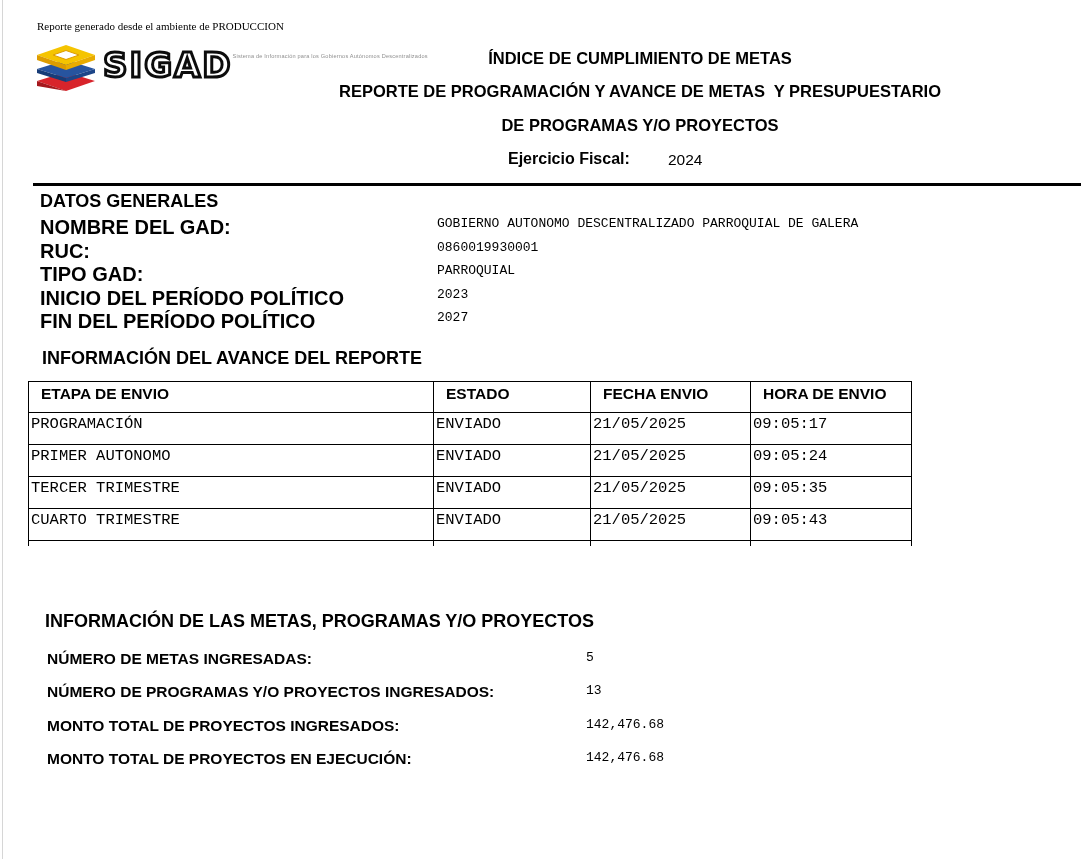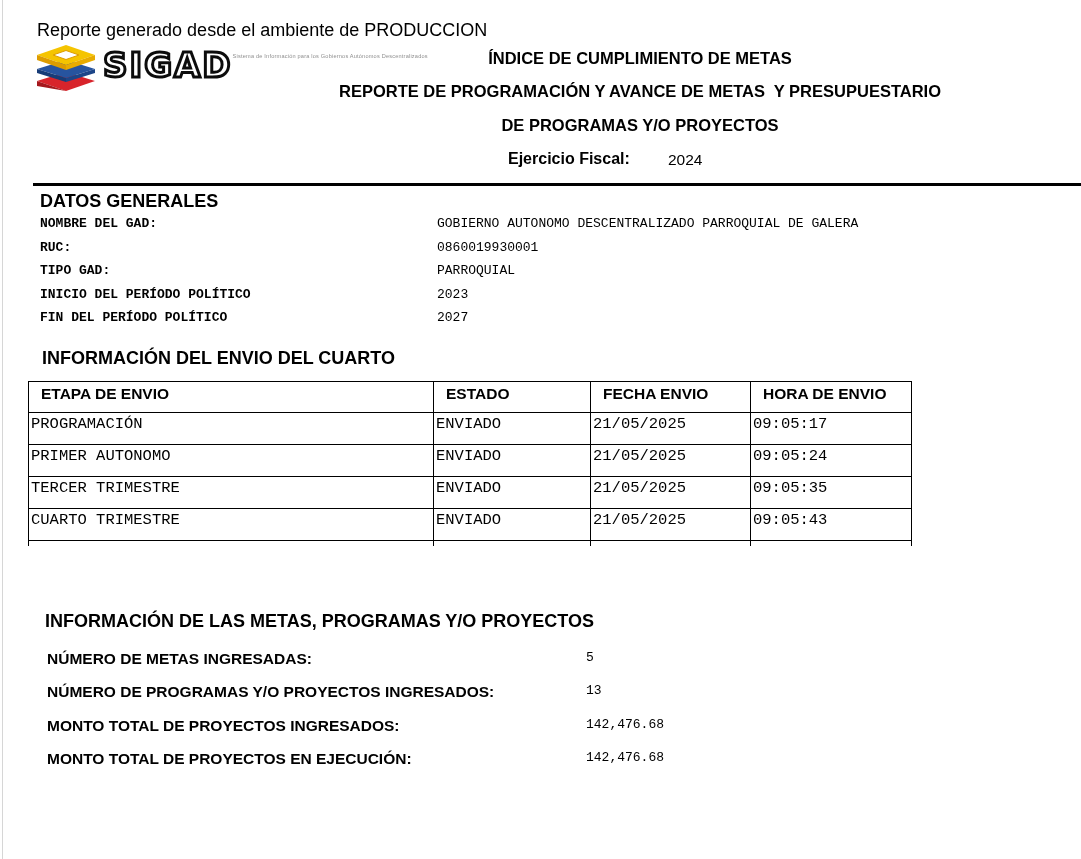--- a/index.html
+++ b/index.html
@@ -5,21 +5,21 @@
   html,body{margin:0;padding:0;}
   body{
     width:1081px;height:859px;position:relative;overflow:hidden;
     background:#ffffff;color:#000;
     font-family:"Liberation Sans",sans-serif;
   }
   .abs{position:absolute;}
   
   .edge-line{left:2px;top:0;width:1px;height:859px;background:#d6d6d6;}
 
-  .env-banner{left:37px;top:20px;font-size:18px;white-space:nowrap;}
+  .env-banner{left:37px;top:20px;font-size:11px;white-space:nowrap;font-family:Liberation Serif, serif;}
 
   
   .logo{left:33px;top:43px;display:flex;align-items:flex-start;}
   .logo svg{display:block;}
   .logo-textcol{display:flex;flex-direction:row;margin-left:4px;margin-top:8px;}
   .logo-word{
     font-family:"DejaVu Sans",sans-serif;font-weight:bold;
     font-size:34px;line-height:28px;letter-spacing:2px;
     color:transparent;-webkit-text-stroke:3px #0c0c0c;white-space:nowrap;
   }
@@ -32,21 +32,21 @@
   .fiscal-label{left:508px;top:150px;font-weight:bold;font-size:16px;white-space:nowrap;}
   .fiscal-value{left:668px;top:151px;font-size:15.5px;white-space:nowrap;}
 
   .top-rule{left:33px;top:183px;width:1048px;height:3px;background:#000;}
 
   
   .section-title{font-weight:bold;font-size:18px;white-space:nowrap;}
   .datos{left:40px;top:191px;}
   .datos .section-title{height:25px;}
   .dg-row{display:flex;height:23.5px;align-items:flex-start;}
-  .dg-label{width:397px;font-weight:bold;font-size:13px;white-space:nowrap;font-family:Liberation Mono, monospace;}
+  .dg-label{width:397px;font-weight:bold;font-size:20px;white-space:nowrap;}
   .mono{font-family:"Liberation Mono","DejaVu Sans Mono",monospace;font-size:13px;white-space:nowrap;}
 
   
   .envio-title{left:42px;top:348px;}
   table.envio{position:absolute;left:28px;top:381px;border-collapse:collapse;table-layout:fixed;width:883px;}
   table.envio th{
     border:1.5px solid #000;height:27px;padding:3px 0 0 12px;
     text-align:left;vertical-align:top;font-size:15.5px;font-weight:bold;white-space:nowrap;
   }
   table.envio td{
@@ -121,21 +121,21 @@
   <div class="dg-row">
     <span class="dg-label">INICIO DEL PERÍODO POLÍTICO</span>
     <span class="mono">2023</span>
   </div>
   <div class="dg-row">
     <span class="dg-label">FIN DEL PERÍODO POLÍTICO</span>
     <span class="mono">2027</span>
   </div>
 </div>
 
-<div class="abs section-title envio-title">INFORMACIÓN DEL ENVIO DEL CUARTO</div>
+<div class="abs section-title envio-title">INFORMACIÓN DEL AVANCE DEL REPORTE</div>
 
 <table class="envio">
   <colgroup>
       <col style="width:405px">
       <col style="width:157px">
       <col style="width:160px">
       <col style="width:161px">
     </colgroup>
   <tbody>
       <tr>

